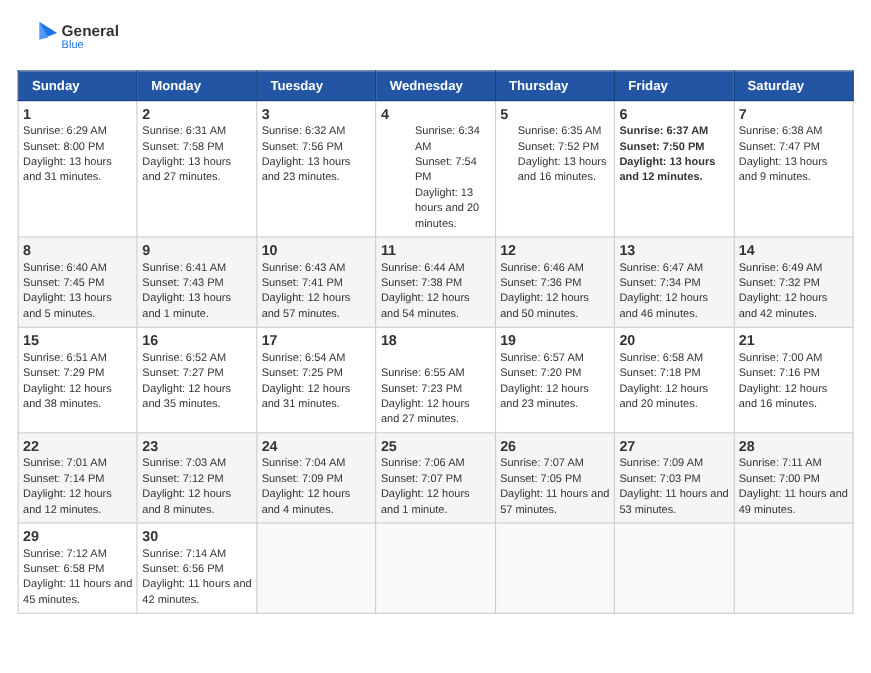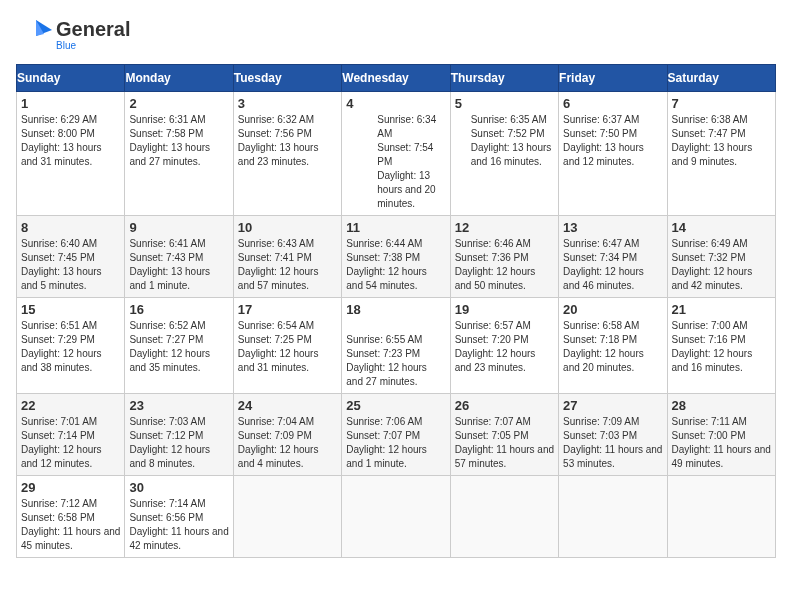--- a/index.html
+++ b/index.html
@@ -34,21 +34,21 @@
       color: #555;
     }
     .calendar {
       width: 100%;
       border-collapse: collapse;
       font-size: 10.5px;
     }
     .calendar thead th {
       background: #2255a4;
       color: #fff;
-      padding: 6px 0;
+      padding: 6px 12px;
       text-align: left;
       font-size: 12px;
       font-weight: bold;
       border: 1px solid #1a4080;
     }
     .calendar tbody td {
       border: 1px solid #ccc;
       vertical-align: top;
       padding: 4px;
       width: 108px;
@@ -77,21 +77,21 @@
 </head>
 <body>
 
 <div class="header">
   <div class="logo">
       <svg width="36" height="36" viewBox="0 0 36 36">
         <polygon points="20,4 36,14 20,20" fill="#1a73e8"></polygon>
         <polygon points="20,4 28,18 20,20" fill="#5599ff"></polygon>
       </svg>
       <div>
-        <div style="font-size: 20px; font-weight: bold; color: rgb(51, 51, 51); line-height: 1.1;">General</div>
+        <div style="font-size: 14px; font-weight: bold; color: rgb(51, 51, 51); line-height: 1.1;">General</div>
         <div style="font-size: 10px; font-weight: normal; color: rgb(26, 115, 232); line-height: 1.1;">Blue</div>
       </div>
     </div>
   <div class="title-block">
     <div class="month-title"></div>
     <div class="location"></div>
   </div>
 </div>
 
 <table class="calendar">
@@ -133,21 +133,21 @@
 Daylight: 13 hours and 20 minutes.</div>
         </td>
         <td>
           <span class="day-num">5</span>
           <div class="day-info" style="white-space: pre-line; margin-left: 16px;">Sunrise: 6:35 AM
 Sunset: 7:52 PM
 Daylight: 13 hours and 16 minutes.</div>
         </td>
         <td>
           <span class="day-num">6</span>
-          <div class="day-info" style="white-space: pre-line;">Sunrise: 6:37 AM
+          <div class="day-info" style="white-space: pre-line; font-weight: bold;">Sunrise: 6:37 AM
 Sunset: 7:50 PM
 Daylight: 13 hours and 12 minutes.</div>
         </td>
         <td>
           <span class="day-num">7</span>
           <div class="day-info" style="white-space: pre-line;">Sunrise: 6:38 AM
 Sunset: 7:47 PM
 Daylight: 13 hours and 9 minutes.</div>
         </td>
       </tr>

